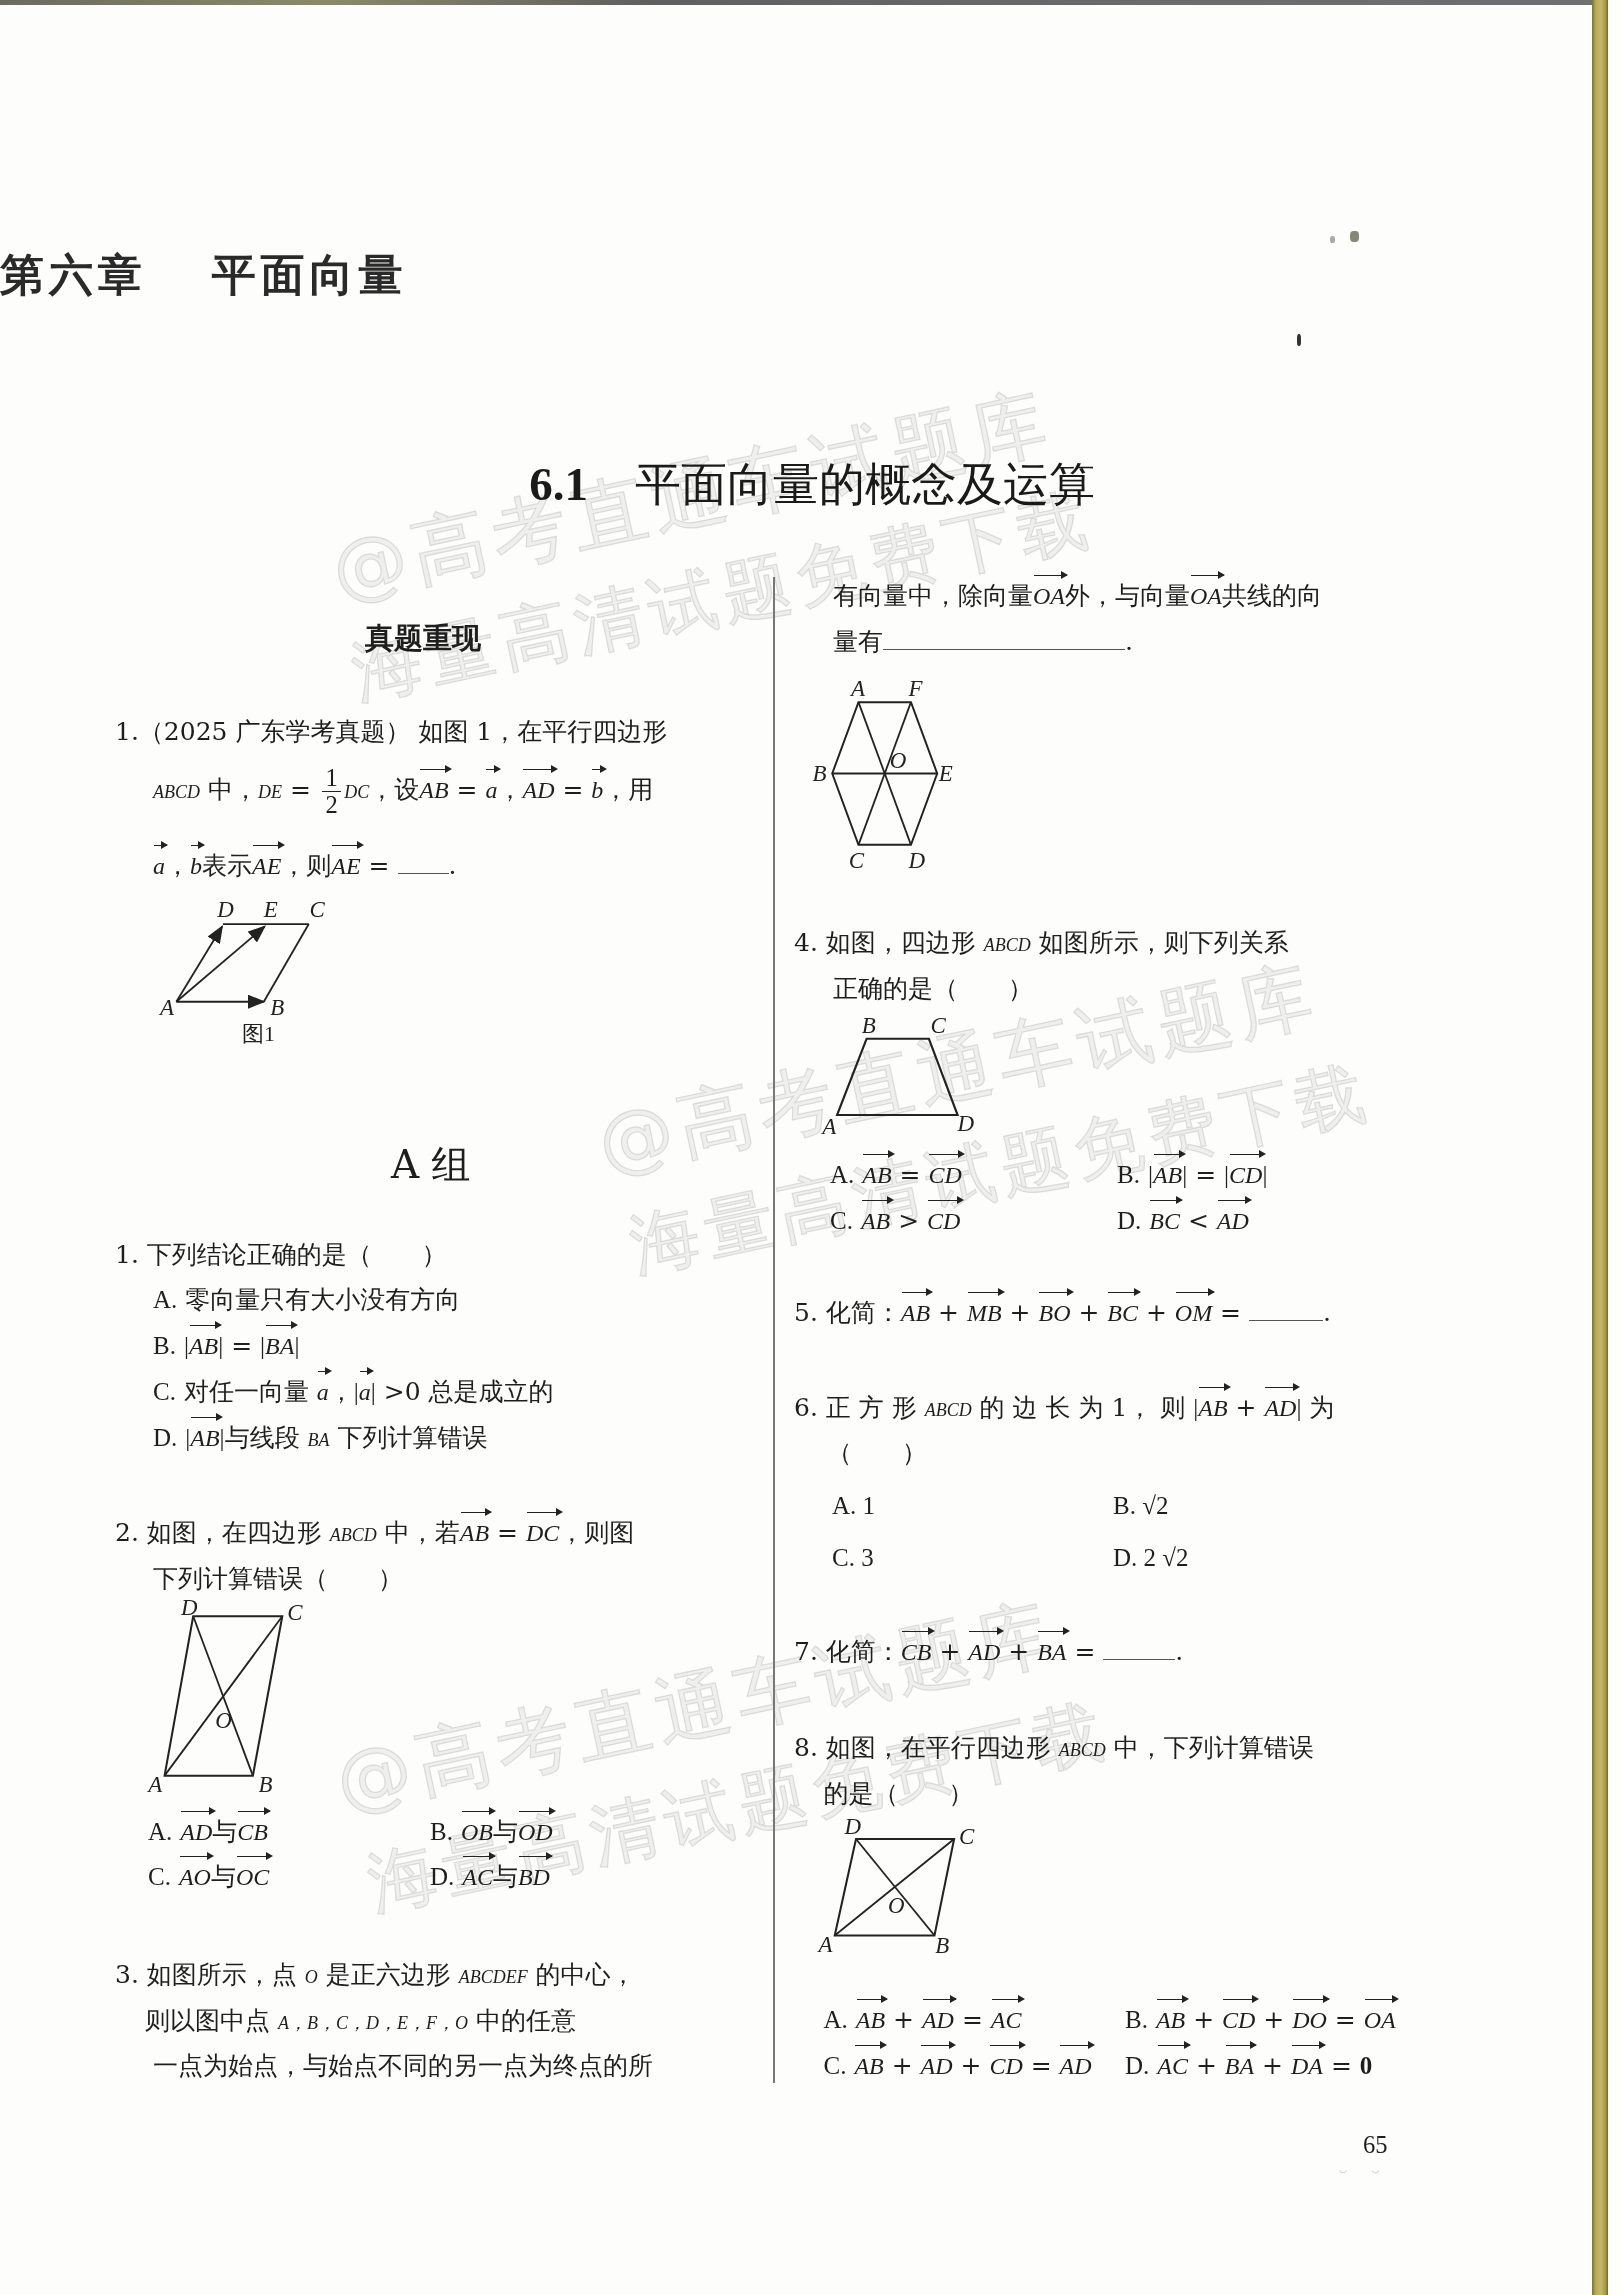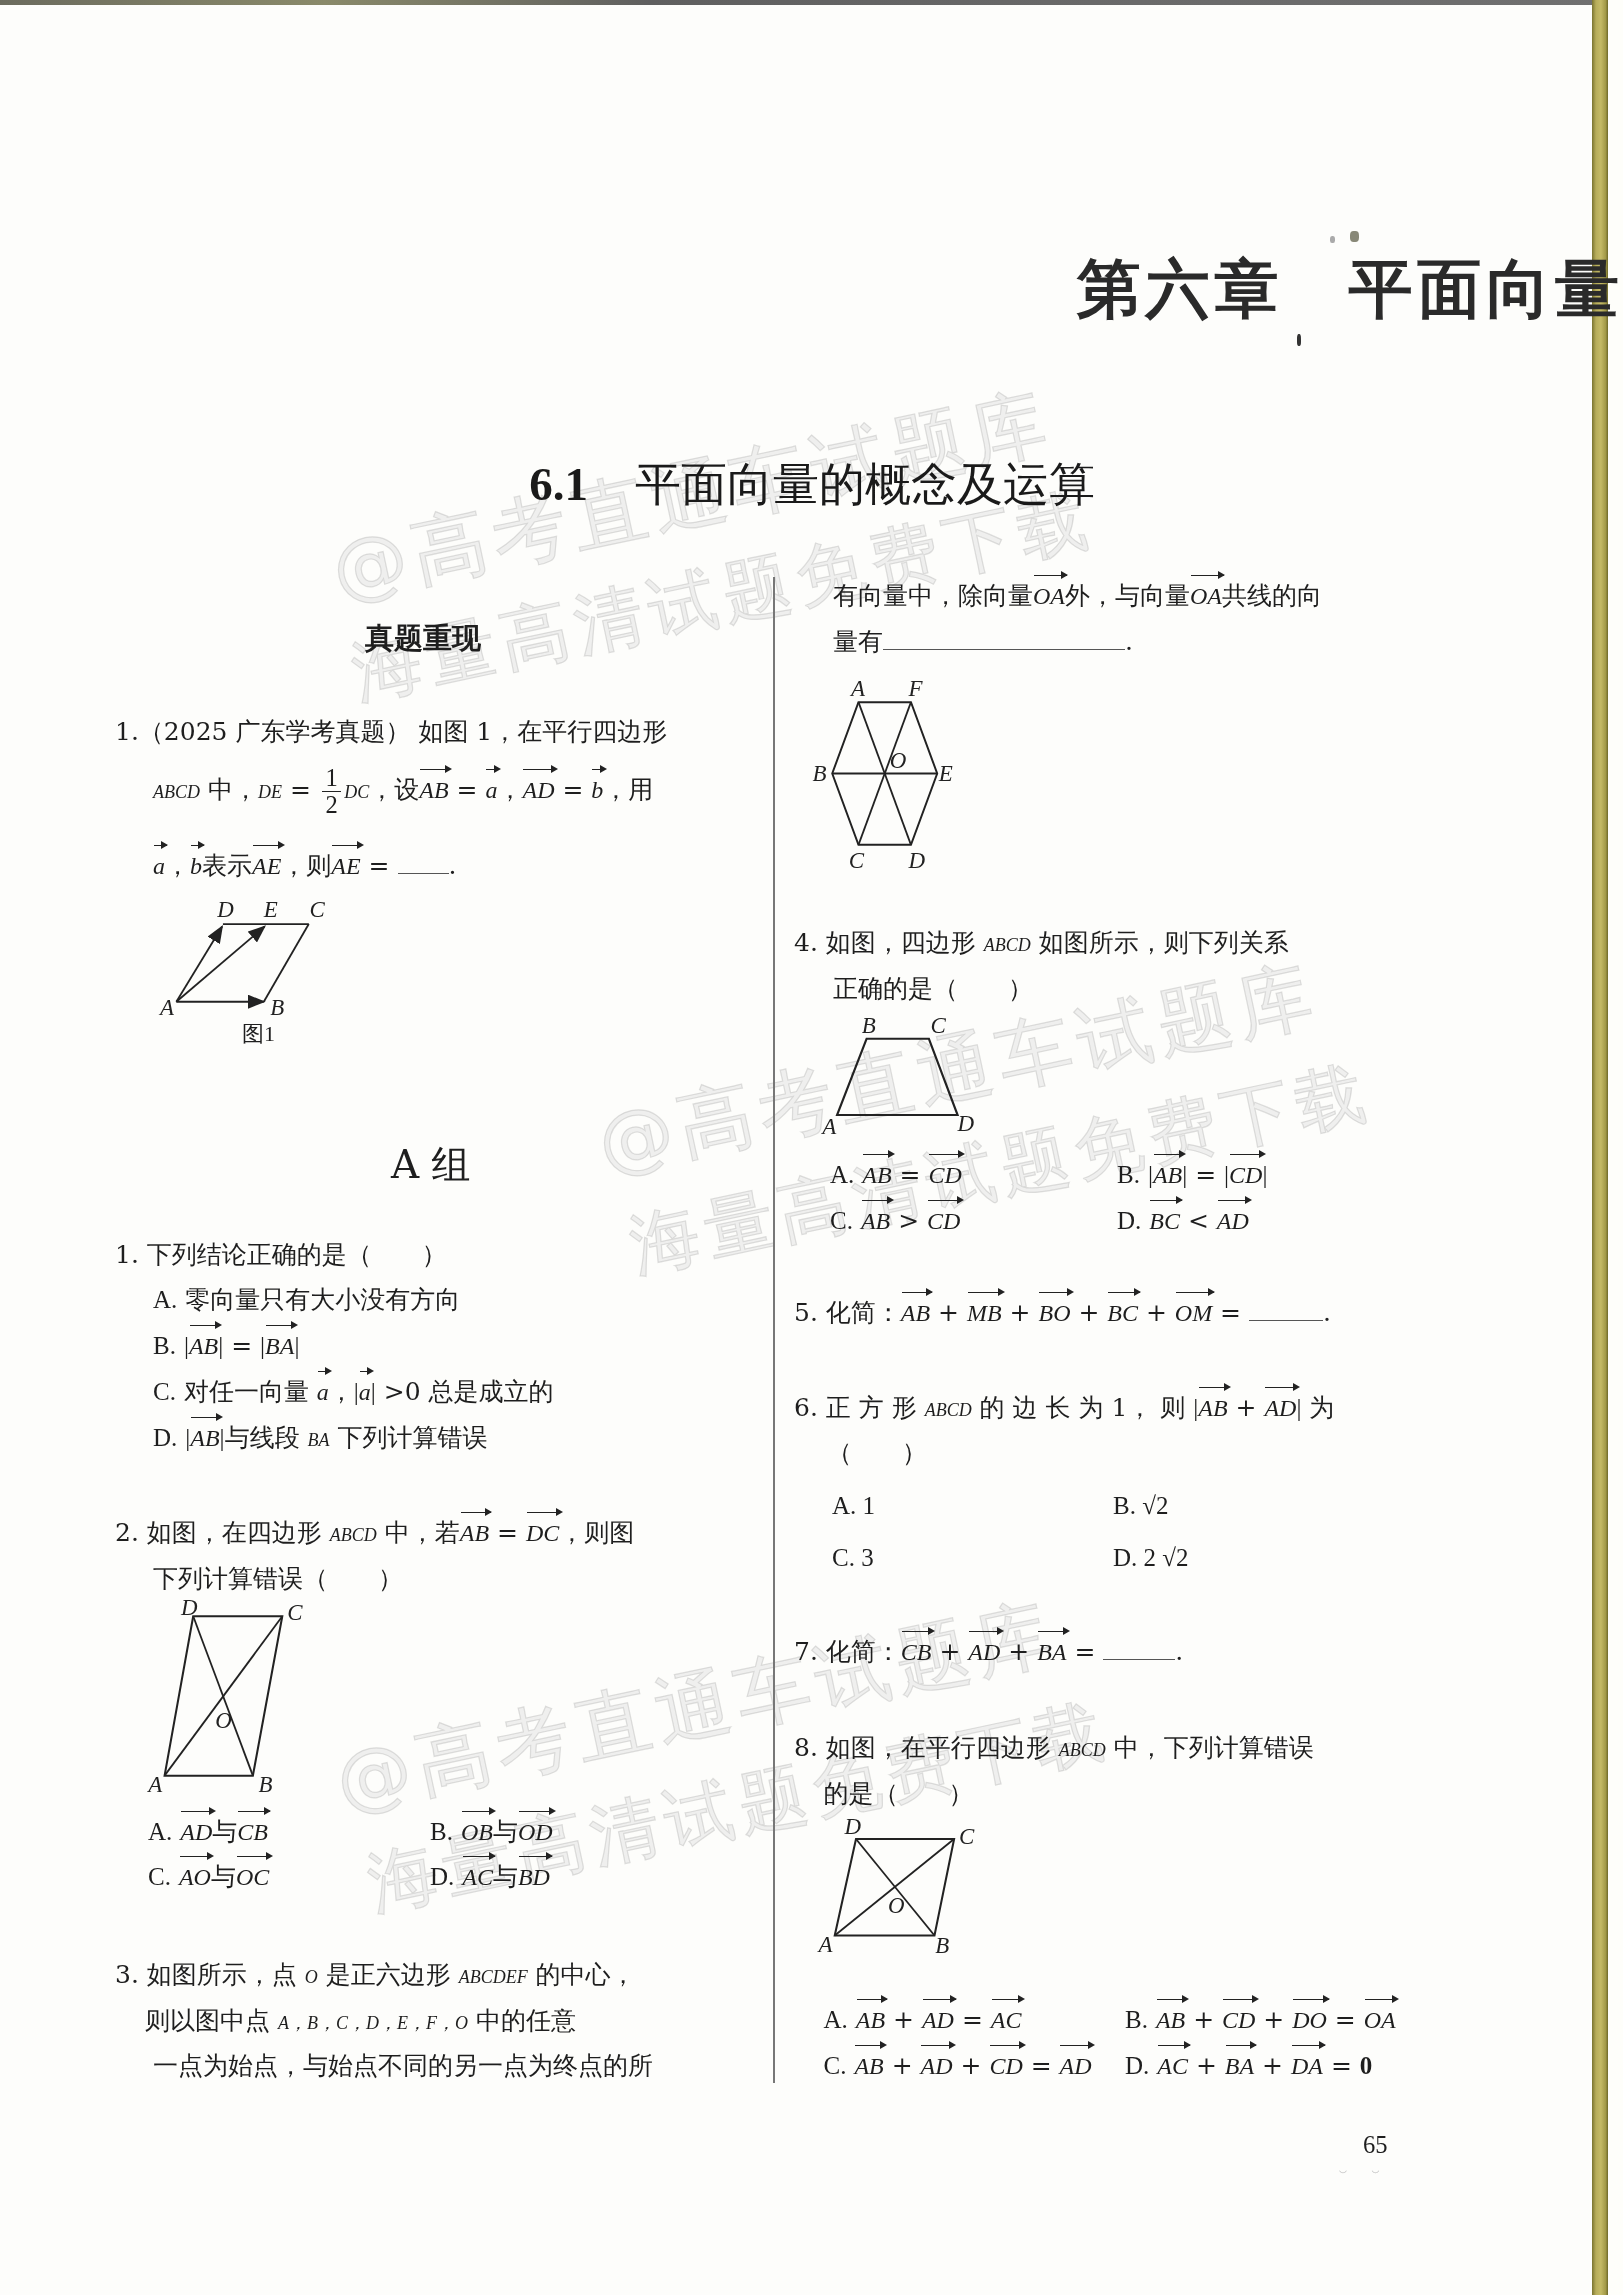--- a/index.html
+++ b/index.html
@@ -13,22 +13,22 @@
     background: linear-gradient(90deg,#6b6b5e,#8a8a6a 20%,#5f5f5f 40%,#6a6a6a 70%,#707070); }
   .spine { position: absolute; left: 1592px; top: 0; width: 16.4px; height: 2295px;
     background: linear-gradient(90deg,#7a7430 0%,#b7ad5a 25%,#c4ba66 55%,#a39a48 85%,#6d6828 100%); }
   .spine-right { position: absolute; left: 1608px; top: 0; width: 15.5px; height: 2295px; background: #fefefa; }
   .speck { position: absolute; background: #555; border-radius: 40%; }
 
   .watermark { position: absolute; font-family: "DejaVu Sans", sans-serif; color: rgba(190,190,190,0.22);
     font-size: 75px; letter-spacing: 6.5px; transform: rotate(-12deg); transform-origin: left top;
     -webkit-text-stroke: 1.2px rgba(170,170,170,0.35); white-space: nowrap; pointer-events: none; }
 
-  .chapter-title { position: absolute; left: 0; width: 1624px; top: 246px; text-align: right;
-    font-size: 64px; font-weight: bold; letter-spacing: 4.9px; color: #2a2a2a; }
+  .chapter-title { position: absolute; left: 0; width: 1624px; top: 246px; text-align: left;
+    font-size: 44px; font-weight: bold; letter-spacing: 4.9px; color: #2a2a2a; }
   .chapter-title .gap { display: inline-block; width: 65px; }
   .section-title { position: absolute; left: 0; width: 1624px; top: 454px; text-align: center;
     font-family: "DejaVu Sans", sans-serif; font-size: 46px; color: #1a1a1a; }
   .section-title .num { font-family: "Liberation Serif", serif; font-weight: bold; font-size: 47px; margin-right: 47px; }
 
   .divider { position: absolute; left: 773px; top: 577px; width: 1.6px; height: 1506px; background: #777; }
 
   .col { position: absolute; font-size: 25px; line-height: 46px; }
   .left { left: 115px; width: 630px; }
   .right { left: 794px; width: 630px; }

